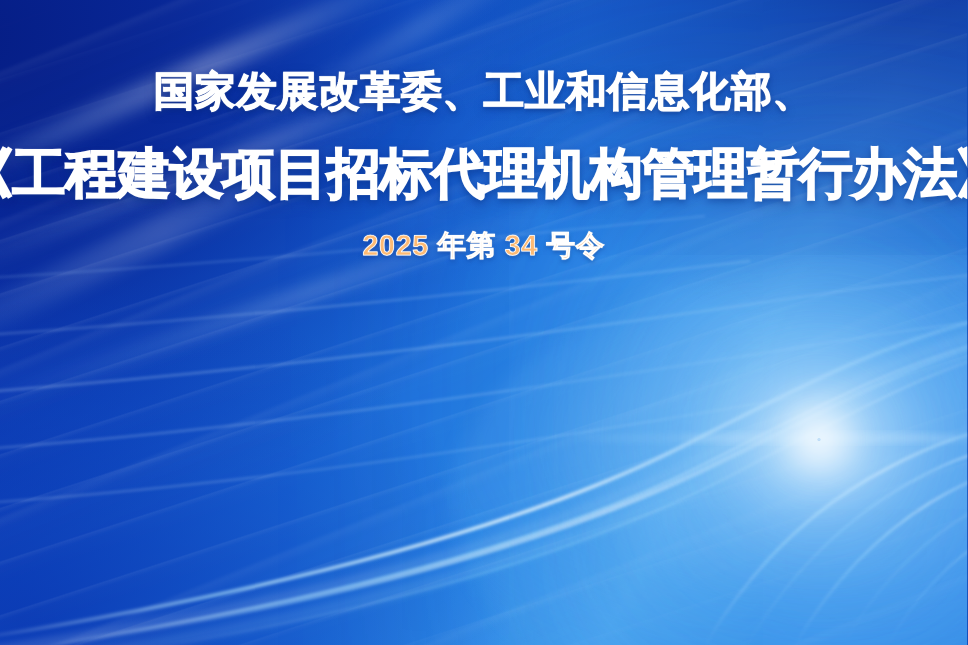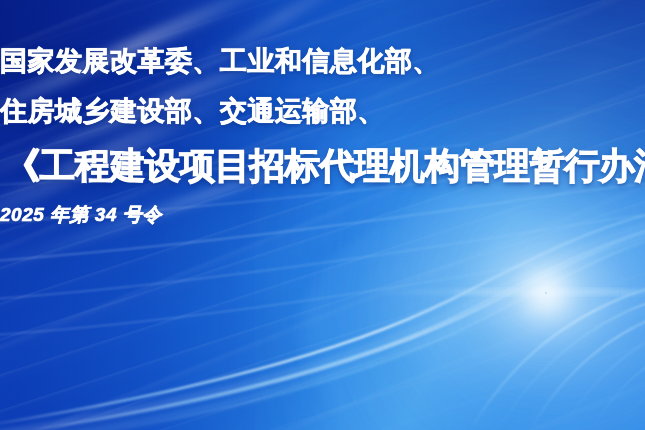--- a/index.html
+++ b/index.html
@@ -132,20 +132,21 @@
   .ribbon-d{left:-40px;top:196px;width:460px;height:9px;transform:rotate(-19deg);opacity:.7;}
   .ribbon-e{left:120px;top:18px;width:300px;height:13px;transform:rotate(-30deg);opacity:.45;}
 
   svg.flow{position:absolute;inset:0;width:645px;height:430px;overflow:visible;}
 
   
   .text-layer{
     position:absolute;inset:0;
     display:flex;
     flex-direction:column;
+    align-items:center;
     padding-top:48px;
   }
   .headline{
     color:#ffffff;
     font-weight:bold;
     font-size:27px;
     line-height:1;
     letter-spacing:0.5px;
     white-space:nowrap;
     text-shadow:
@@ -168,30 +169,29 @@
     transform:scaleX(0.985);
     text-shadow:
       0 0 1px rgba(255,255,255,0.95),
       0 2px 4px rgba(10,45,130,0.55),
       0 3px 10px rgba(10,45,130,0.35);
     -webkit-text-stroke:1.1px #ffffff;
     margin-bottom:21px;
   }
 
   .decree-number{
-    color:#ffffff;
+    color:#fdba74;
     font-weight:bold;
     font-size:19px;
     line-height:1;
     letter-spacing:0.5px;
     white-space:nowrap;
     text-shadow:
       0 0 1px rgba(255,255,255,0.9),
       0 1px 3px rgba(10,45,130,0.5);
-    font-style: italic;
     -webkit-text-stroke:0.5px #ffffff;
   }
 </style>
 </head>
 <body>
 
 <div class="banner">
 
   <div class="bg-base"></div>
   <div class="bg-darkcorner"></div>
@@ -268,21 +268,20 @@
     </g>
   </svg>
 
   <div class="glow-wide"></div>
   <div class="glow-core"></div>
 
   <div class="text-layer">
 
     <div class="headline line1">国家发展改革委、工业和信息化部、</div>
 
-    <div class="headline line2">住房城乡建设部、交通运输部、</div>
 
 
     <div class="decree-title">《工程建设项目招标代理机构管理暂行办法》</div>
 
     <div class="decree-number">2025 年第 34 号令</div>
 
   </div>
 </div>
 
 </body></html>

